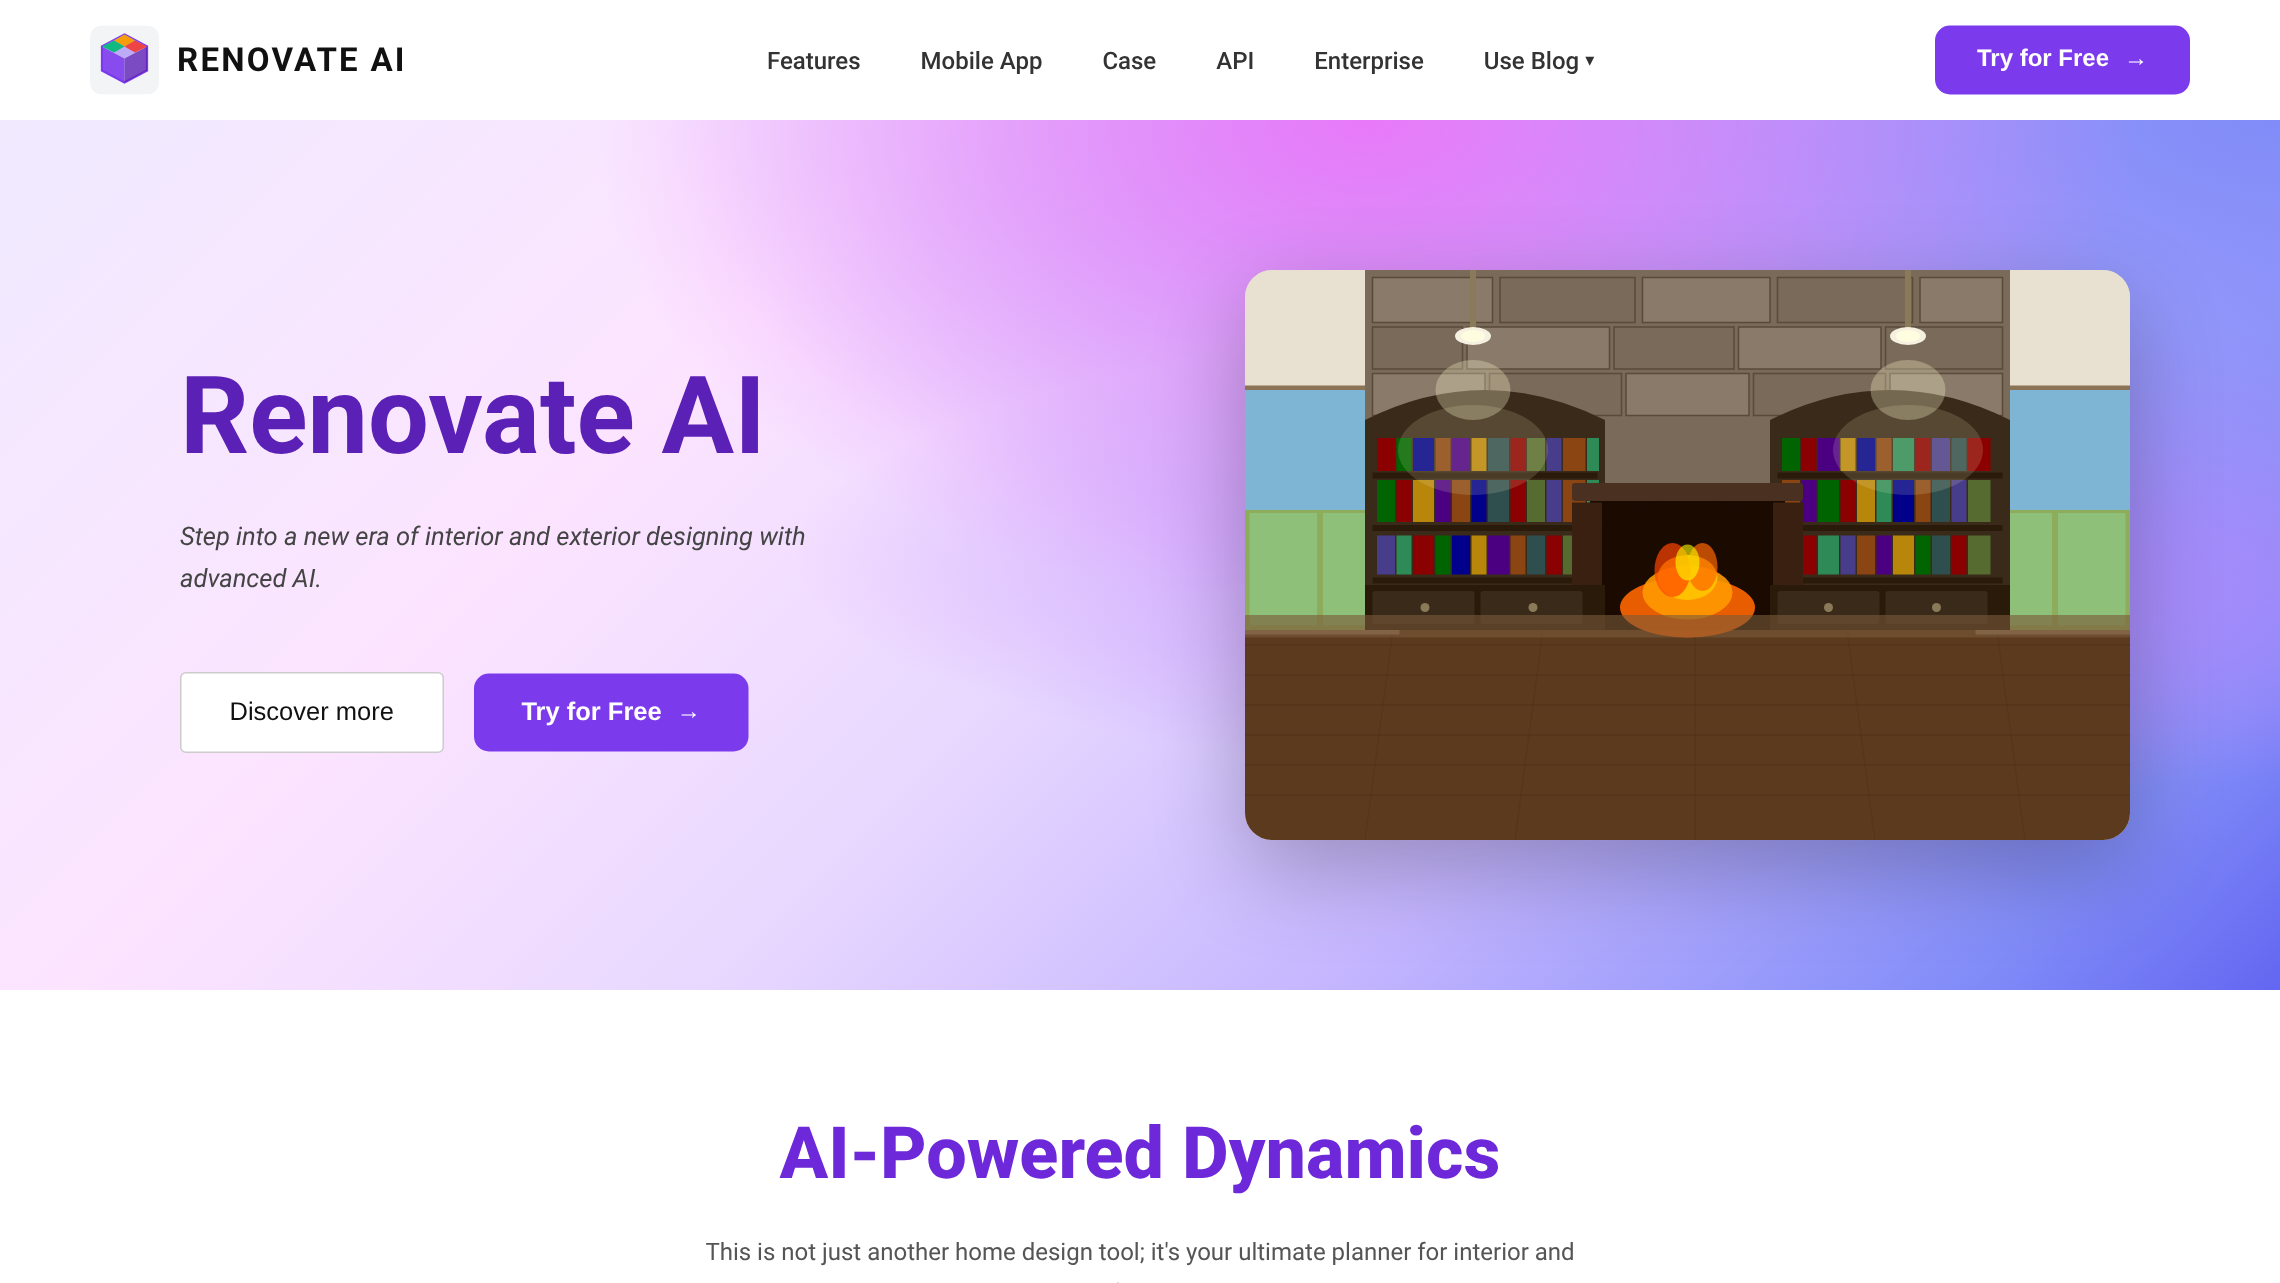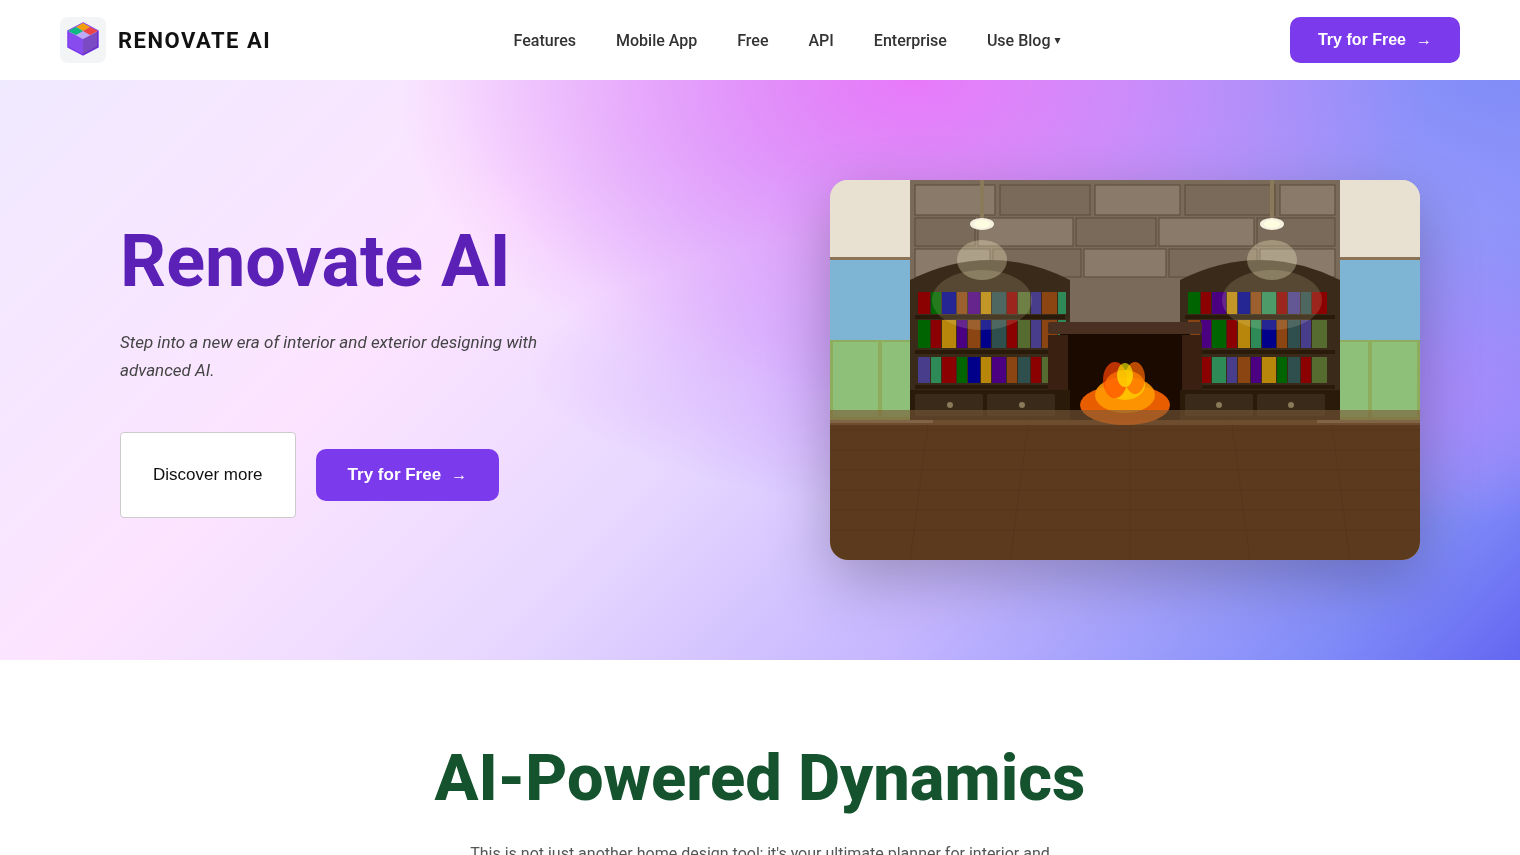--- a/index.html
+++ b/index.html
@@ -134,21 +134,21 @@
     .hero-buttons {
       display: flex;
       align-items: center;
       gap: 20px;
     }
 
     .discover-btn {
       background: #fff;
       color: #111;
       border: 1.5px solid #ccc;
-      padding: 32px 32px;
+      padding: 16px 32px;
       border-radius: 4px;
       font-size: 17px;
       font-weight: 500;
       cursor: pointer;
     }
 
     .try-free-btn-hero {
       background: #7c3aed;
       color: #fff;
       border: none;
@@ -192,23 +192,23 @@
     }
 
     
     .ai-powered-section {
       background: #fff;
       padding: 80px 60px 40px;
       text-align: center;
     }
 
     .ai-powered-title {
-      font-size: 65px;
+      font-size: 48px;
       font-weight: 800;
-      color: #14532d;
+      color: #6d28d9;
       margin-bottom: 24px;
     }
 
     .ai-powered-subtitle {
       font-size: 16px;
       color: #555;
       line-height: 1.7;
       max-width: 600px;
       margin: 0 auto 48px;
     }
@@ -235,21 +235,21 @@
   </div>
 
   <ul class="nav-links">
     <li>
       <a href="#">Features</a>
     </li>
     <li>
       <a href="#">Mobile App</a>
     </li>
     <li>
-      <a href="#">Free</a>
+      <a href="#">Case</a>
     </li>
     <li>
       <a href="#">API</a>
     </li>
     <li>
       <a href="#">Enterprise</a>
     </li>
     <li>
       <a href="#" class="use-case-link">
         <span>Use Blog</span>

